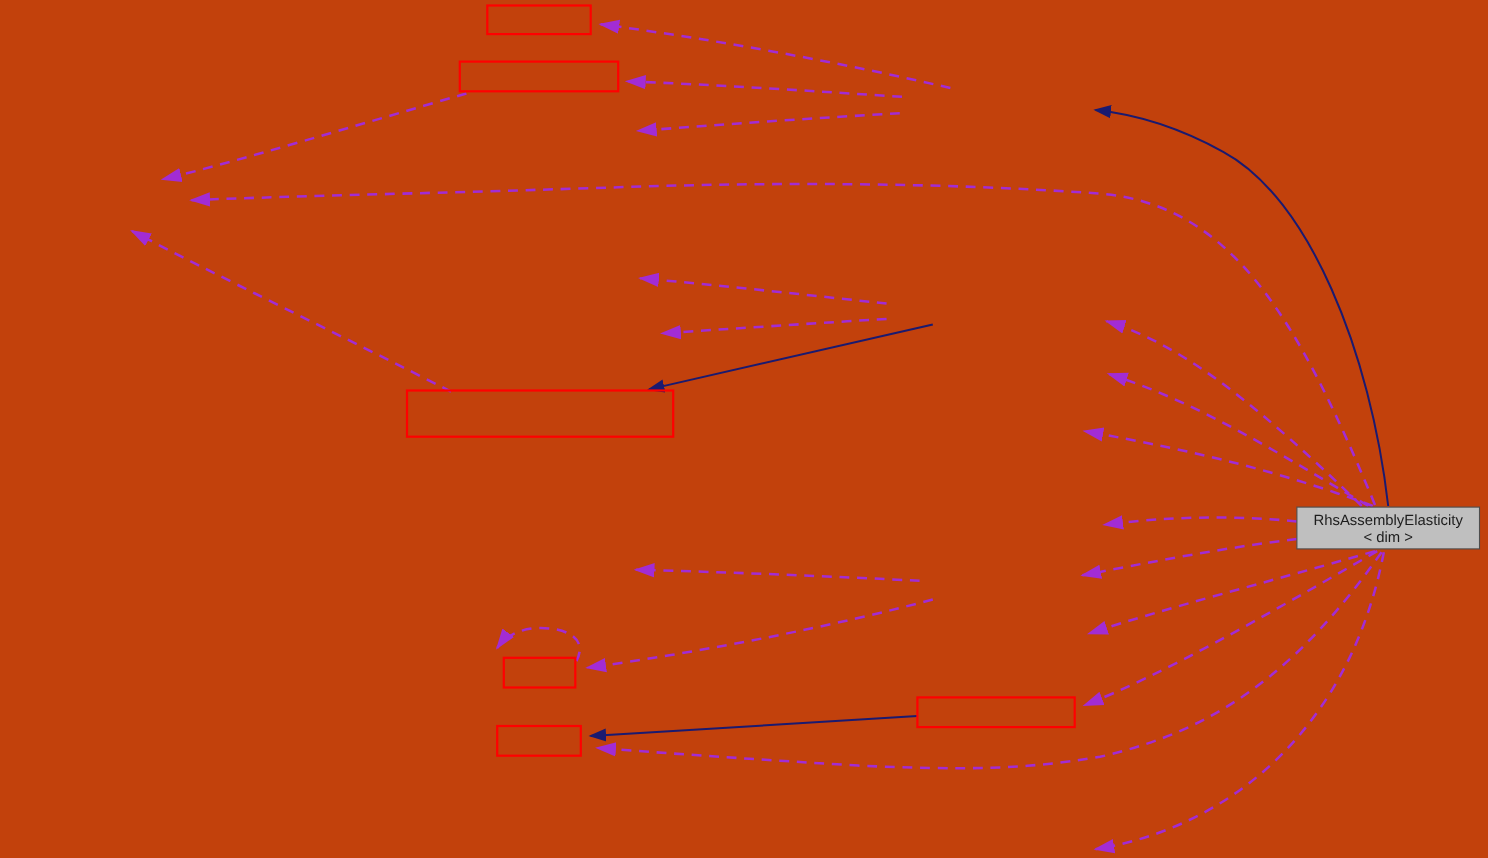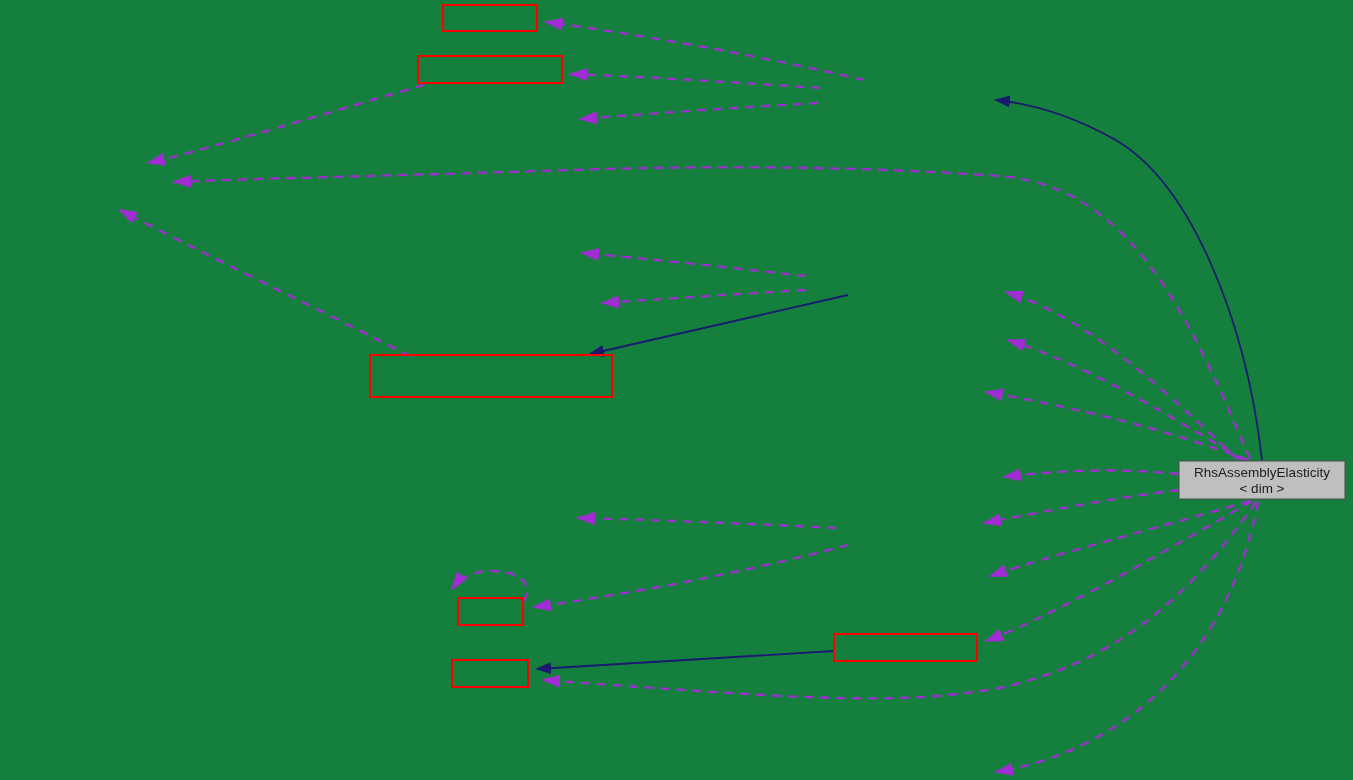--- a/index.html
+++ b/index.html
@@ -8,21 +8,21 @@
     background: #000000;
     width: 1353px;
     height: 780px;
     overflow: hidden;
     font-family: "Liberation Sans", sans-serif;
   }
   #stage {
     position: relative;
     width: 1353px;
     height: 780px;
-    background: #15803d;
+    background: #c2410c;
   }
   svg { display: block; }
   .edge-usage {
     fill: none;
     stroke-width: 2.3;
     stroke-dasharray: 9 7;
   }
   .edge-inherit {
     fill: none;
     stroke-width: 1.8;

